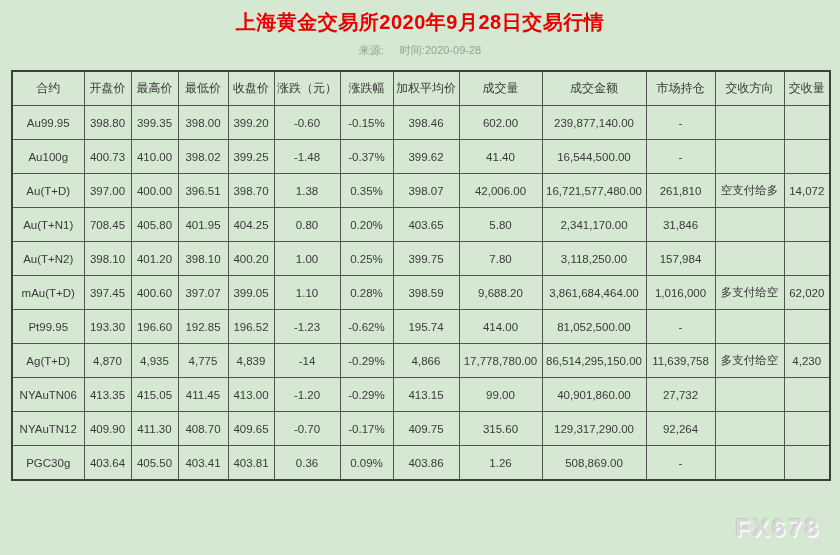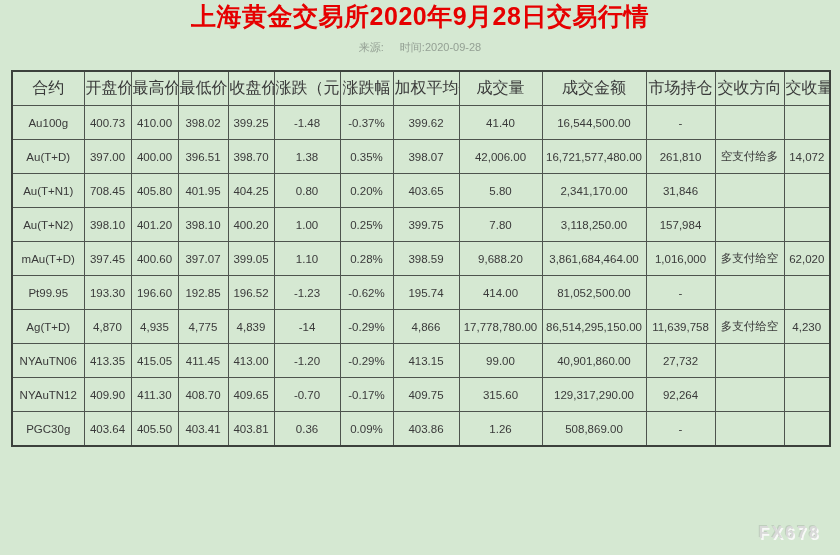--- a/index.html
+++ b/index.html
@@ -4,23 +4,23 @@
 <style>
   html,body{margin:0;padding:0;}
   body{
     width:840px;height:555px;
     background:#d5e8d2;
     font-family:"Liberation Sans","DejaVu Sans",sans-serif;
     position:relative;overflow:hidden;
     color:#3a3a3a;
   }
   .title{
-    margin:0;
+    margin:0;padding-top:9px;
     text-align:center;
-    font-size:25px;font-weight:bold;
+    font-size:20px;font-weight:bold;
     color:#e60000;
     letter-spacing:0.5px;
   }
   .meta{
     margin-top:7px;
     display:flex;justify-content:center;gap:16px;
     font-size:11px;color:#94a094;
   }
   table.quotes{
     position:absolute;top:70px;left:11px;
@@ -31,25 +31,25 @@
   table.quotes th, table.quotes td{
     border:1px solid #4e544e;
     height:33px;
     padding:0 1px;
     text-align:center;vertical-align:middle;
     font-weight:normal;
     font-size:11.5px;
     color:#3a3a3a;
     white-space:nowrap;overflow:hidden;
   }
-  table.quotes th{font-size:16px;}
+  table.quotes th{font-size:12px;}
   .watermark{
     position:absolute;
     right:19px;bottom:13px;
-    font-size:16px;font-weight:bold;
+    font-size:24px;font-weight:bold;
     letter-spacing:3px;
     color:#d9d9d9;
     text-shadow:1.5px 1.5px 0 rgba(250,250,250,0.95), -1px -1px 0 rgba(150,160,150,0.35);
     pointer-events:none;
   }
 </style>
 </head>
 <body>
 
 <h1 class="title">上海黄金交易所2020年9月28日交易行情</h1>
@@ -87,20 +87,35 @@
         <th>加权平均价</th>
         <th>成交量</th>
         <th>成交金额</th>
         <th>市场持仓</th>
         <th>交收方向</th>
         <th>交收量</th>
       </tr>
   </thead>
   <tbody id="table-body">
       <tr>
+        <td>Au99.95</td>
+        <td>398.80</td>
+        <td>399.35</td>
+        <td>398.00</td>
+        <td>399.20</td>
+        <td>-0.60</td>
+        <td>-0.15%</td>
+        <td>398.46</td>
+        <td>602.00</td>
+        <td>239,877,140.00</td>
+        <td>-</td>
+        <td></td>
+        <td></td>
+      </tr>
+      <tr>
         <td>Au100g</td>
         <td>400.73</td>
         <td>410.00</td>
         <td>398.02</td>
         <td>399.25</td>
         <td>-1.48</td>
         <td>-0.37%</td>
         <td>399.62</td>
         <td>41.40</td>
         <td>16,544,500.00</td>

